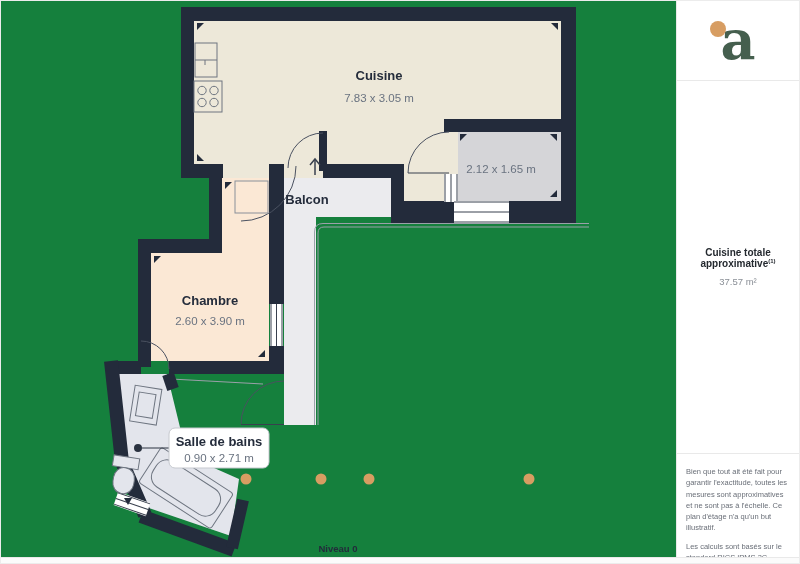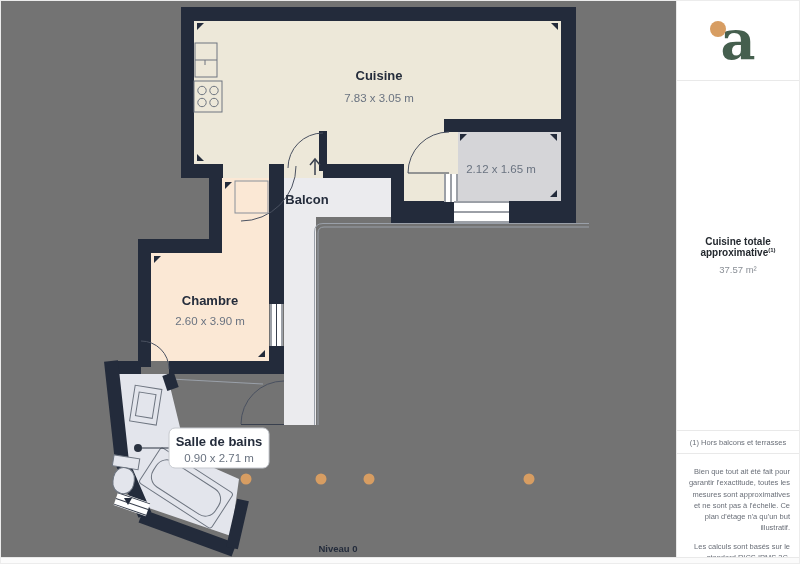--- a/index.html
+++ b/index.html
@@ -1,18 +1,18 @@
 <!DOCTYPE html>
 <html><head>
 <meta charset="utf-8">
 <style>
   html,body{margin:0;padding:0;background:#fff;}
   .page{
     position:relative;width:800px;height:564px;box-sizing:border-box;
-    background:#737373;border:1px solid #ececec;display:flex;
+    background:#15803d;border:1px solid #ececec;display:flex;
     font-family:"Liberation Sans",sans-serif;overflow:hidden;
   }
   .plan-area{width:675px;height:559px;position:relative;}
   svg text{font-family:"Liberation Sans",sans-serif;}
   .room-name{font-weight:bold;font-size:13px;fill:#242c3b;}
   .room-dims{font-size:11.5px;fill:#6a7380;}
   .level-label{font-weight:bold;font-size:9.5px;fill:#232b3b;}
   .thin{stroke:#9aa0a9;stroke-width:1;fill:none;}
   .arc{stroke:#4a5160;stroke-width:1;fill:none;}
   .leaf{stroke:#39404e;stroke-width:1;fill:none;}
@@ -26,21 +26,21 @@
   .logo-cell{height:80px;display:flex;align-items:center;justify-content:center;}
   .logo-wrap{position:relative;display:inline-block;line-height:0.85;}
   .logo-letter{font-family:"DejaVu Serif",serif;font-weight:bold;font-size:54px;color:#455f4e;}
   .logo-dot{position:absolute;left:-11px;top:3px;width:16px;height:16px;border-radius:50%;background:#d79d62;}
   .surface-cell{flex:1;display:flex;flex-direction:column;align-items:center;justify-content:center;text-align:center;padding:0 6px;}
   .surface-title{font-size:10px;font-weight:bold;color:#24292f;}
   .surface-title sup{font-size:6px;}
   .surface-value{font-size:9.5px;color:#8a8f96;margin-top:6px;}
   .footnote-cell{height:23px;display:flex;align-items:center;justify-content:center;}
   .footnote{font-size:7.5px;color:#6a6f78;}
-  .legal-cell{height:106px;border-bottom:none;display:flex;flex-direction:column;align-items:center;text-align:right;padding:12px 9px 6px 9px;}
+  .legal-cell{height:106px;border-bottom:none;display:flex;flex-direction:column;align-items:center;text-align:left;padding:12px 9px 6px 9px;}
   .legal p{margin:0;font-size:7.5px;line-height:1.5;color:#6a6f78;}
   .legal p + p{margin-top:7px;}
   .brand{margin-top:auto;font-size:9px;letter-spacing:0.5px;color:#24292f;}
   .brand .b1{font-weight:normal;}
   .brand .b2{font-weight:bold;}
   .footer-strip{position:absolute;left:0;right:0;bottom:0;height:5px;background:#fbfbfb;border-top:1px solid #e9e9e9;}
 </style>
 </head>
 <body>
 
@@ -204,23 +204,20 @@
         <span class="logo-dot"></span>
         <span class="logo-letter">a</span>
       </div>
     </div>
     <div class="cell surface-cell">
       <div class="surface-title">
         <span>Cuisine totale approximative</span><sup>(1)</sup>
       </div>
       <div class="surface-value">37.57 m²</div>
     </div>
-    <div class="cell footnote-cell">
-      <span class="footnote">(1) Hors balcons et terrasses</span>
-    </div>
     <div class="cell legal-cell legal">
       <p>Bien que tout ait été fait pour garantir l'exactitude, toutes les mesures sont approximatives et ne sont pas à l'échelle. Ce plan d'étage n'a qu'un but illustratif.</p>
       <p>Les calculs sont basés sur le standard RICS IPMS 3C.</p>
       <div class="brand">
         <span class="b1">GIRAFFE</span><span class="b2">360</span>
       </div>
     </div>
   </div>
 
   <div class="footer-strip"></div>

